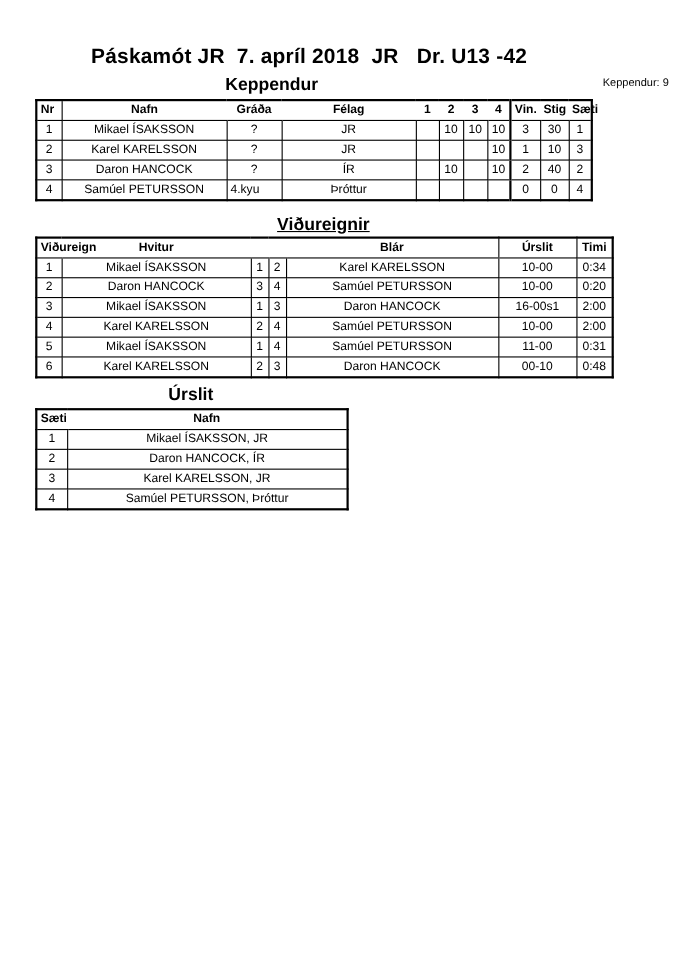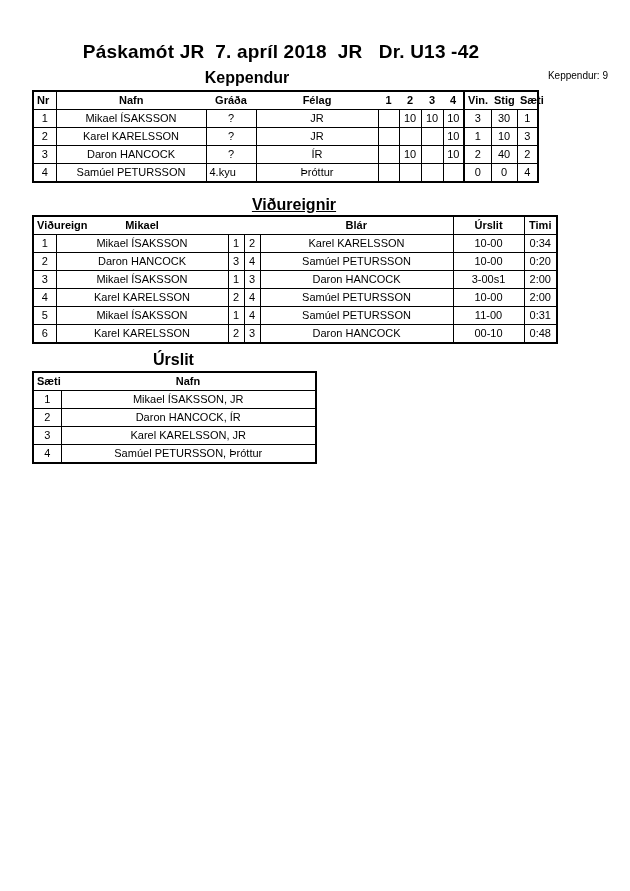--- a/index.html
+++ b/index.html
@@ -139,21 +139,21 @@
       <col style="width:172px">
       <col style="width:16px">
       <col style="width:16px">
     <col style="width:193px">
       <col style="width:71px">
       <col style="width:33px">
   </colgroup>
   <thead>
     <tr>
       <th class="left">Viðureign</th>
-      <th>Mikael</th>
+      <th>Hvitur</th>
       <th></th>
       <th></th>
       <th>Blár</th>
       <th class="b-lr">Úrslit</th>
       <th>Timi</th>
     </tr>
   </thead>
   <tbody id="t2-body">
       <tr>
         <td class="center">1</td>
@@ -172,21 +172,21 @@
         <td class="left">Samúel PETURSSON</td>
         <td class="center">10-00</td>
         <td class="center">0:20</td>
       </tr>
       <tr>
         <td class="center">3</td>
         <td class="left">Mikael ÍSAKSSON</td>
         <td class="center">1</td>
         <td class="center">3</td>
         <td class="left">Daron HANCOCK</td>
-        <td class="center">3-00s1</td>
+        <td class="center">16-00s1</td>
         <td class="center">2:00</td>
       </tr>
       <tr>
         <td class="center">4</td>
         <td class="left">Karel KARELSSON</td>
         <td class="center">2</td>
         <td class="center">4</td>
         <td class="left">Samúel PETURSSON</td>
         <td class="center">10-00</td>
         <td class="center">2:00</td>

